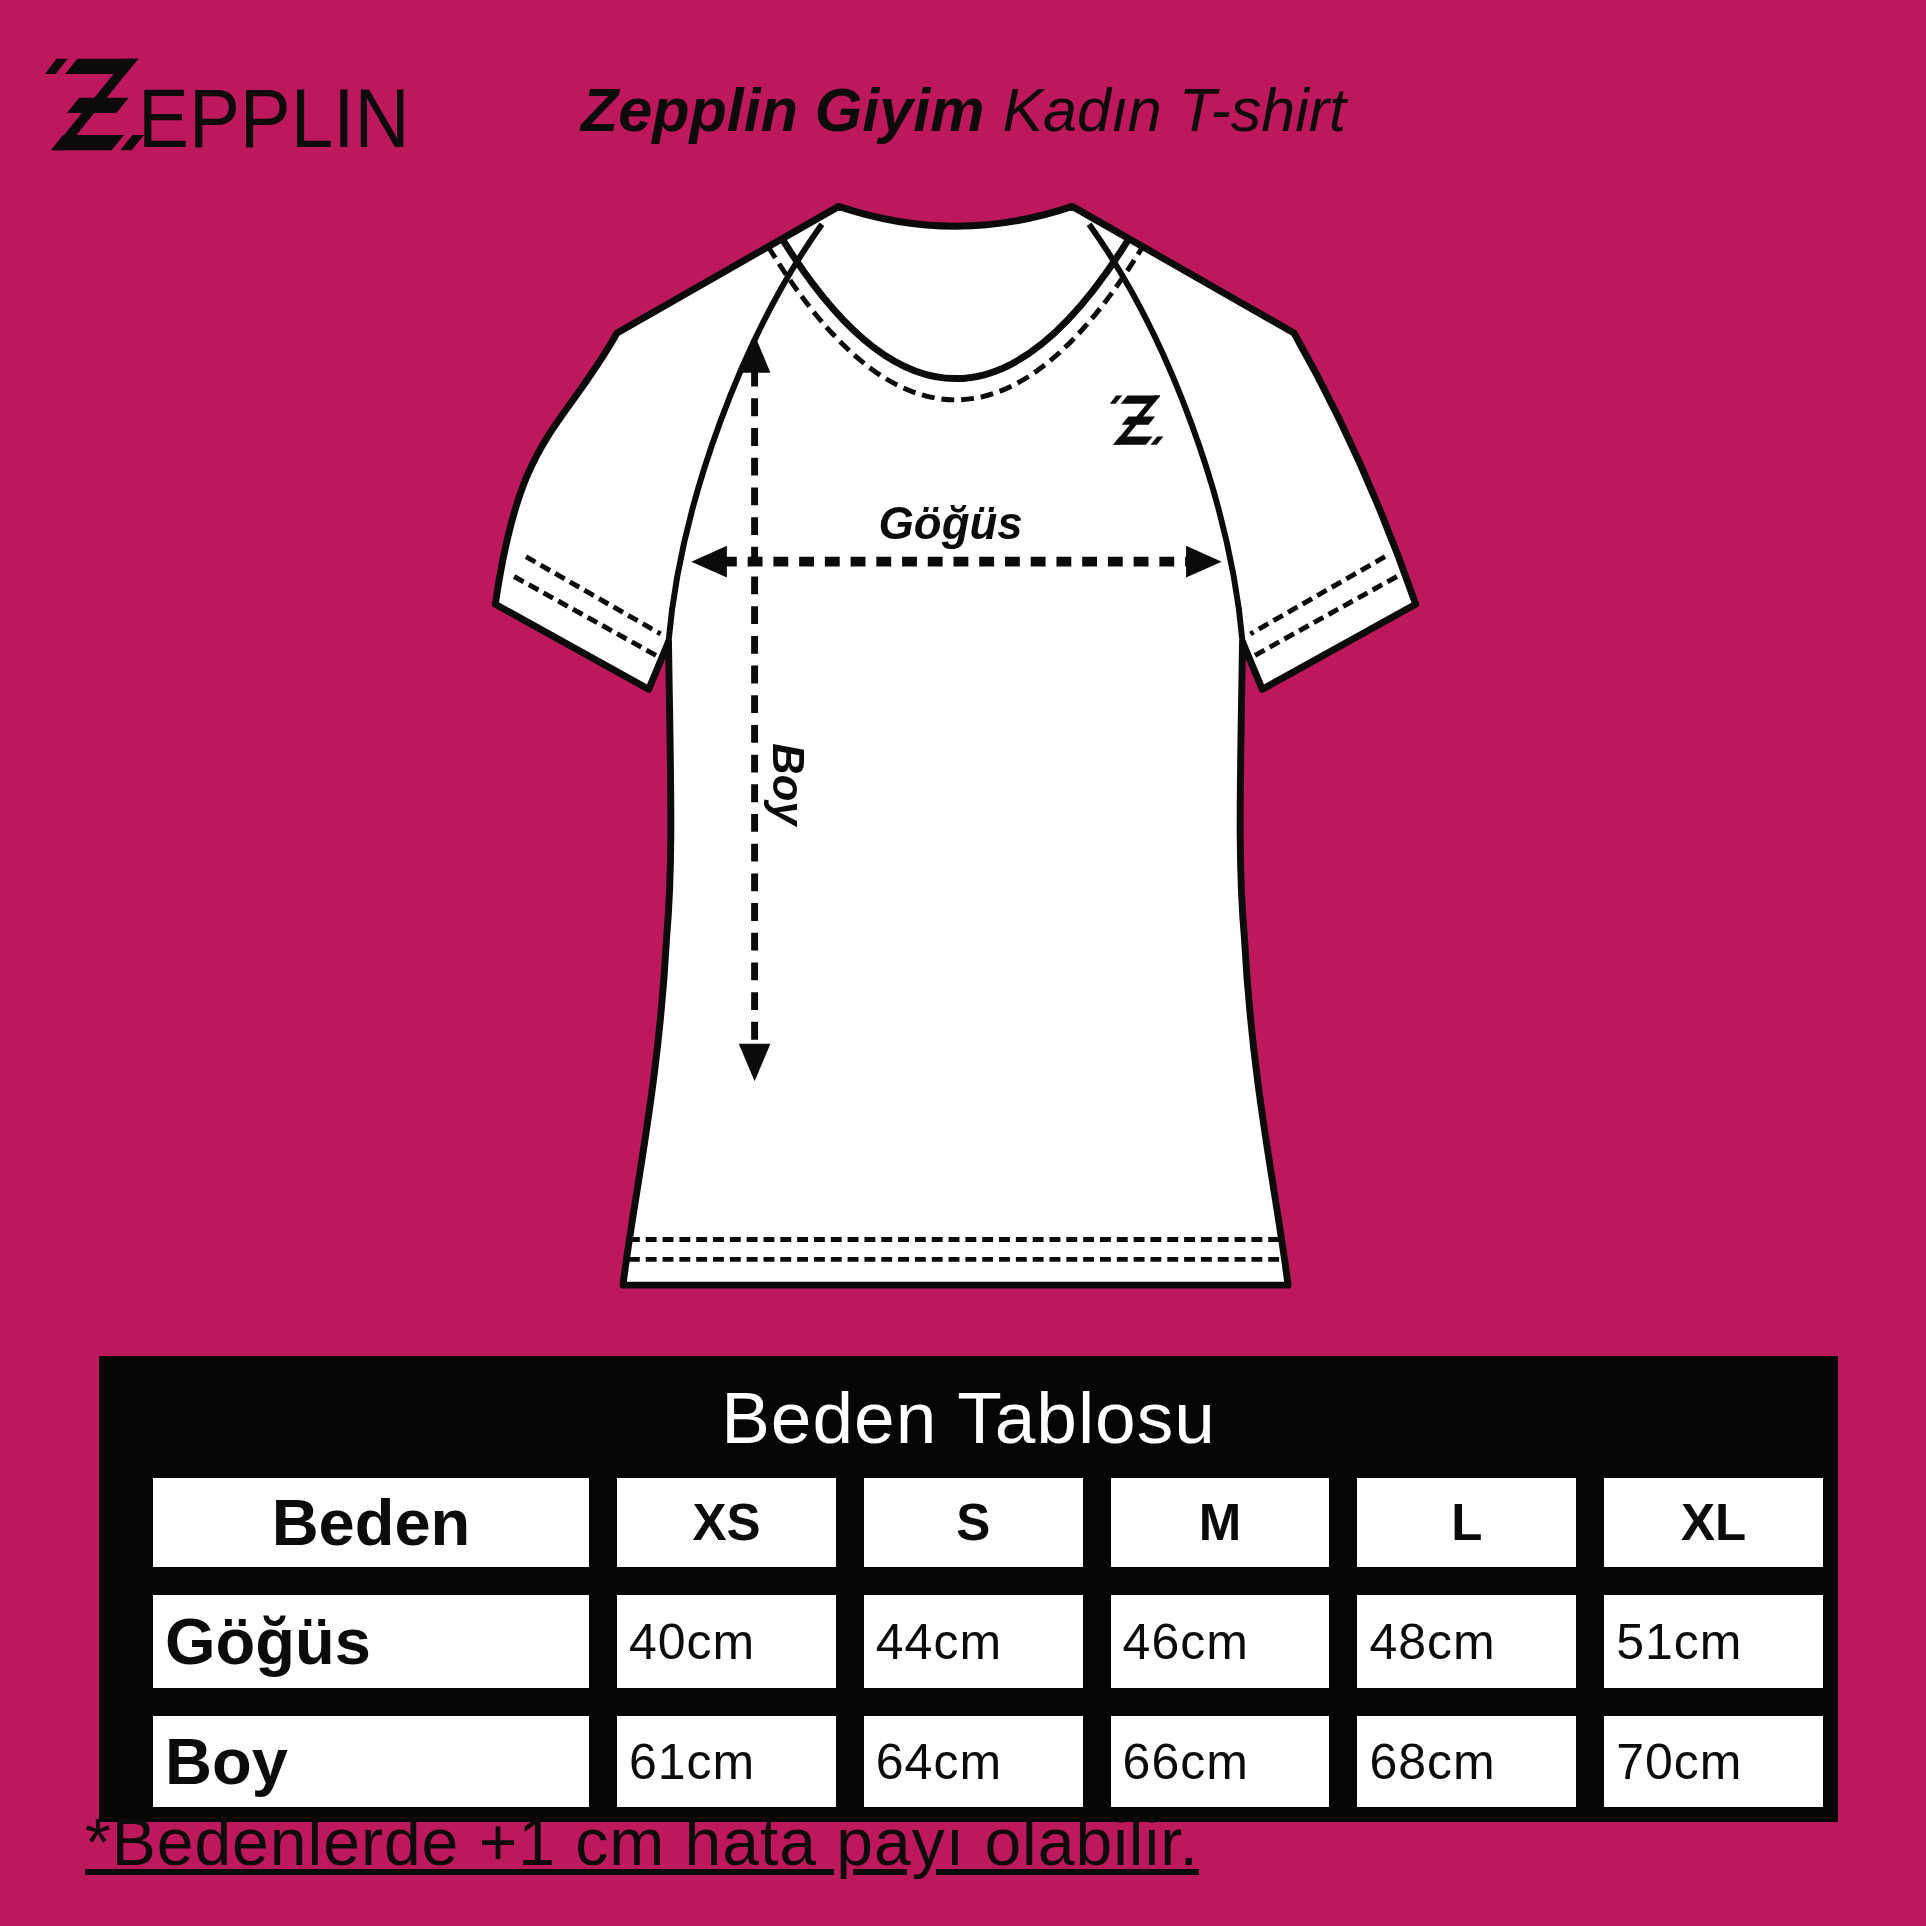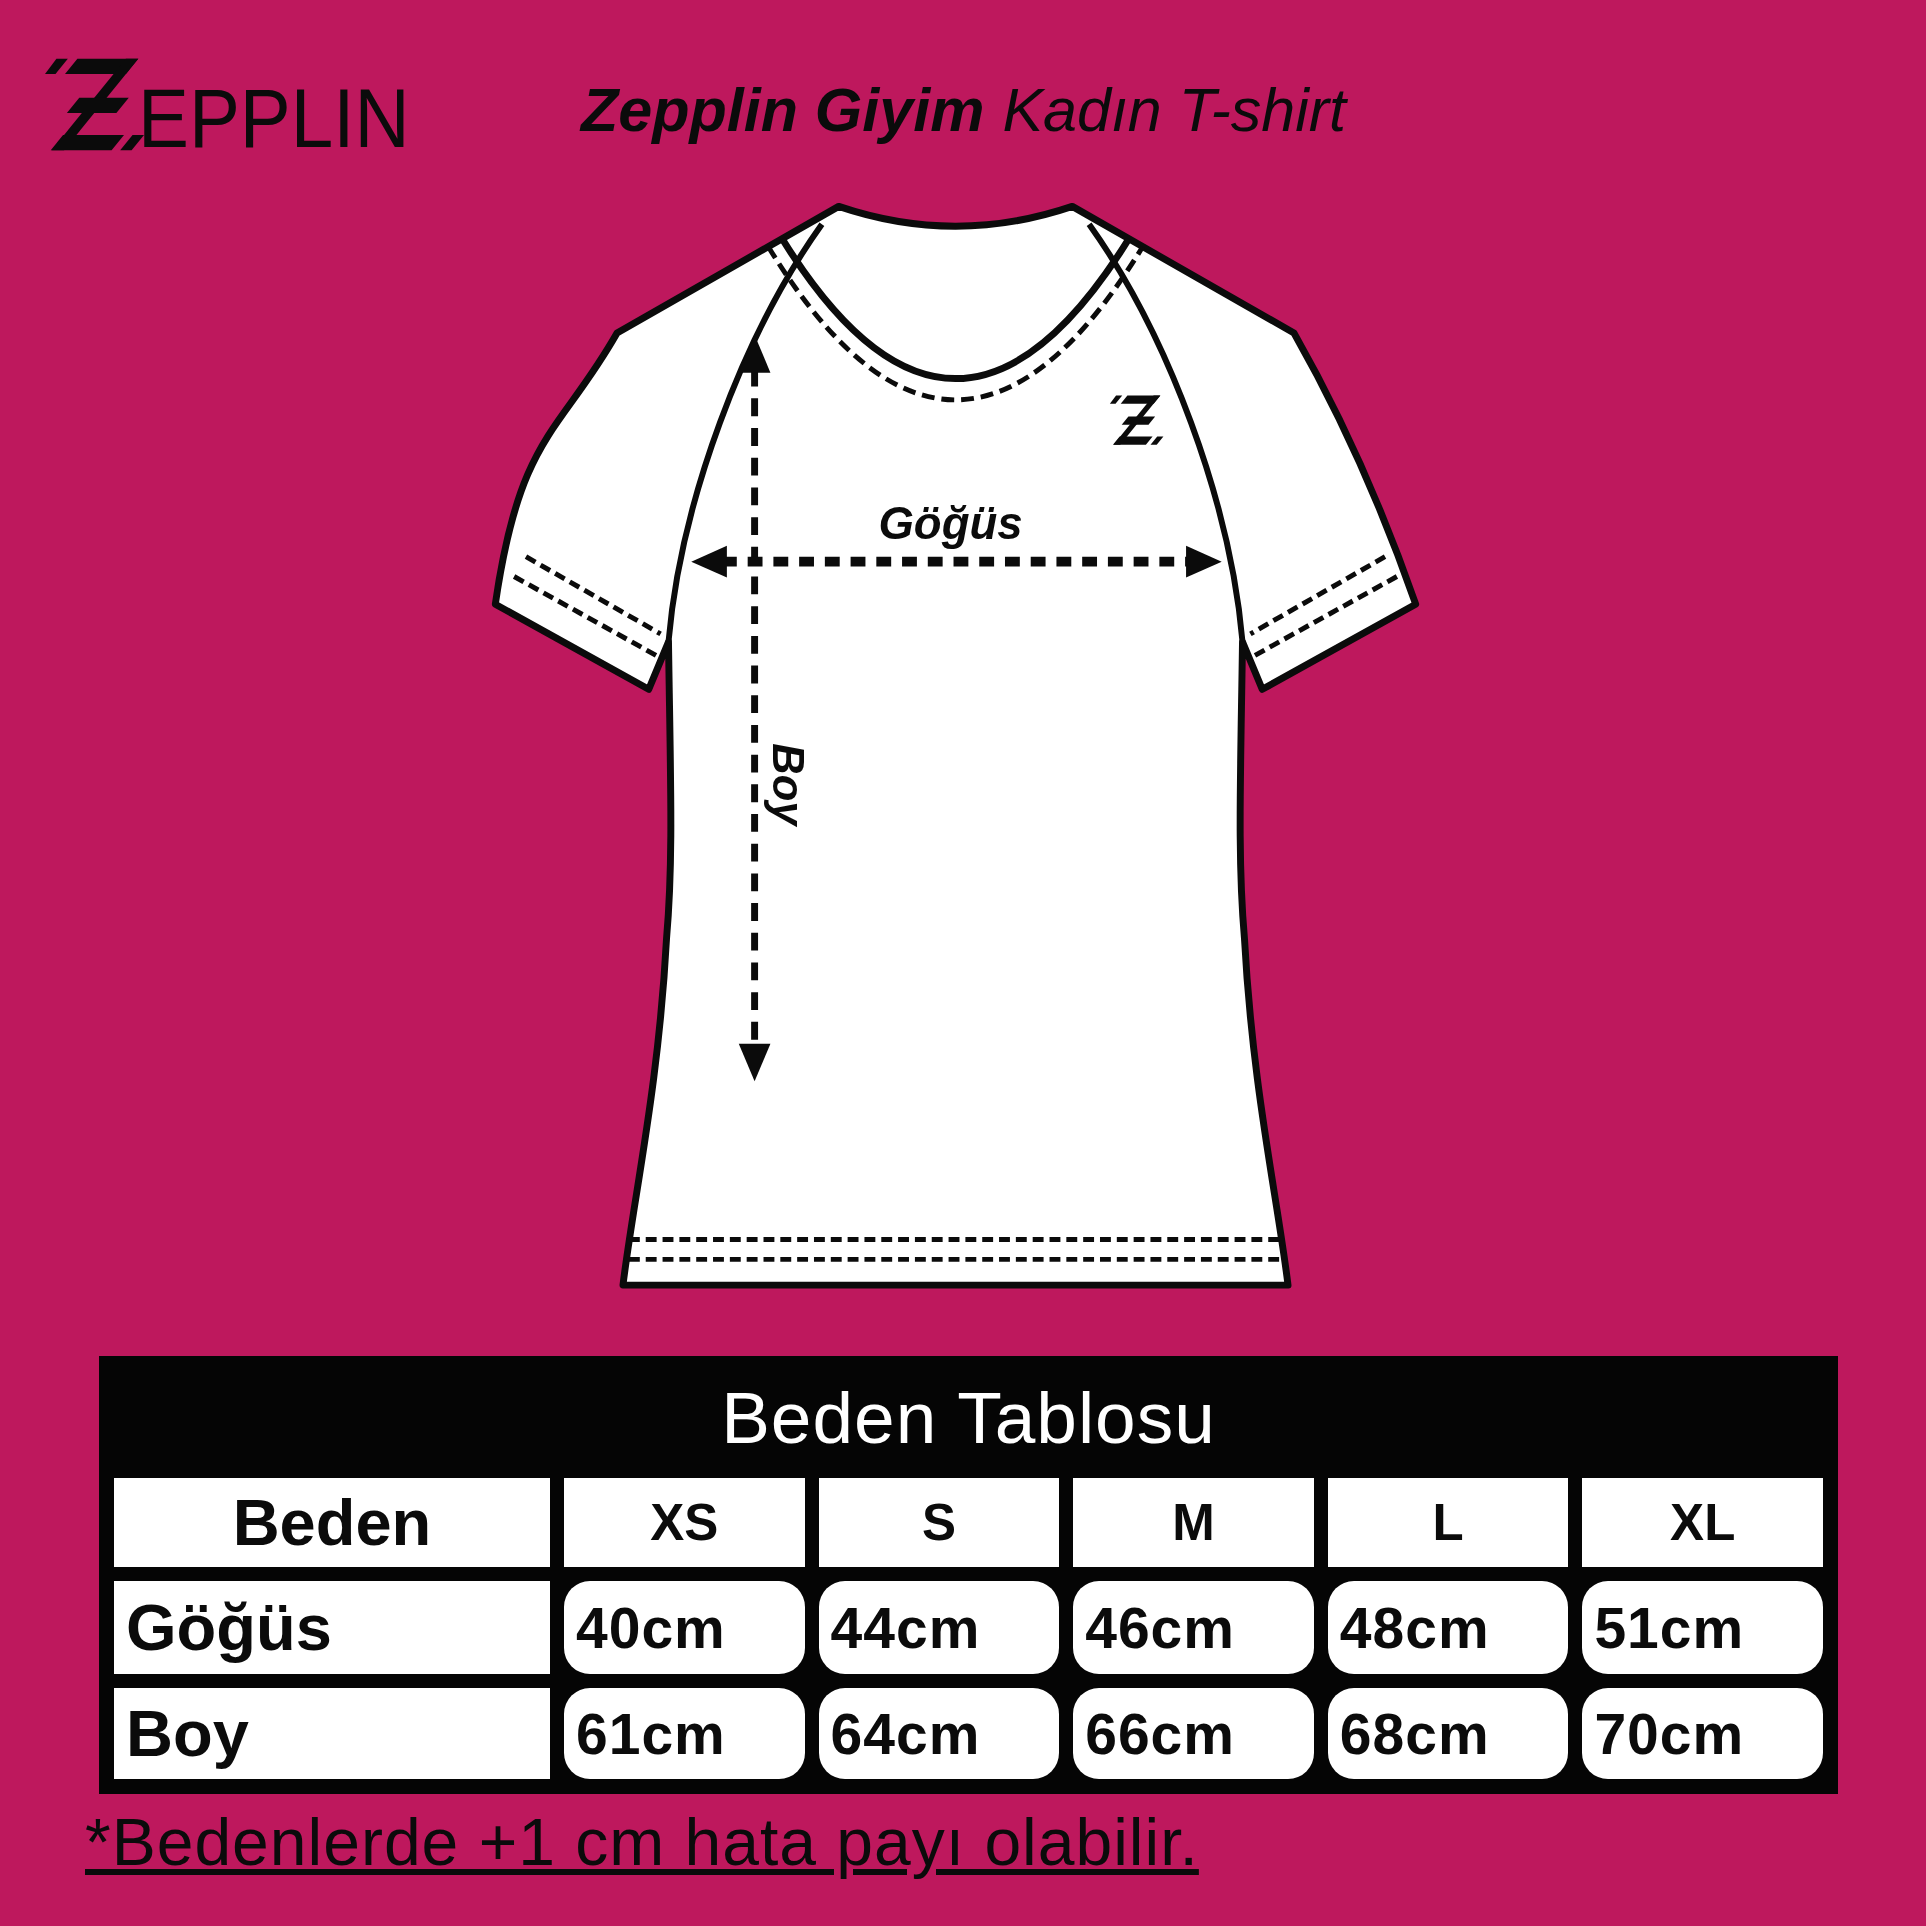--- a/index.html
+++ b/index.html
@@ -14,28 +14,28 @@
     transform:scaleX(.92);transform-origin:left bottom;margin-left:-6px;margin-bottom:6px;}
   .page-title{position:absolute;left:0;top:75px;width:100%;text-align:center;
     font-style:italic;font-size:61px;letter-spacing:0px;}
   .page-title .t-reg{font-weight:700;margin-right:18px;}
   .page-title .t-bold{font-weight:400;}
   
   .size-table{position:absolute;left:99px;top:1356px;width:1739px;background:#050505;padding-bottom:15px;}
   .table-title{height:122px;display:flex;align-items:center;justify-content:center;
     color:#ffffff;font-size:73px;font-weight:400;letter-spacing:1px;}
   .table-grid{display:grid;grid-template-columns:436px 1fr 1fr 1fr 1fr 1fr;
-    grid-template-rows:89px 93px 91px;gap:14px;padding:0 15px;}
+    grid-template-rows:89px 93px 91px;gap:28px;padding:0 15px;margin-left:39px;}
   .cell{background:#ffffff;display:flex;align-items:center;overflow:hidden;}
   .cell.center{justify-content:center;}
   .cell.left{justify-content:flex-start;padding-left:12px;}
   .cell.corner{font-size:65px;font-weight:700;}
   .cell.size{font-size:51px;font-weight:700;}
   .cell.rowlabel{font-size:65px;font-weight:700;}
-  .cell.value{font-size:57px;font-weight:700;letter-spacing:1px;border-radius:26px;}
+  .cell.value{font-size:50px;font-weight:400;letter-spacing:1px;}
   .footnote{position:absolute;left:85px;top:1804px;font-size:66px;font-weight:400;letter-spacing:1px;text-decoration:underline;}
   
   .figure{position:absolute;left:490px;top:147px;}
 </style>
 </head>
 <body>
 
 <div class="page">
 
   <div class="brand">

